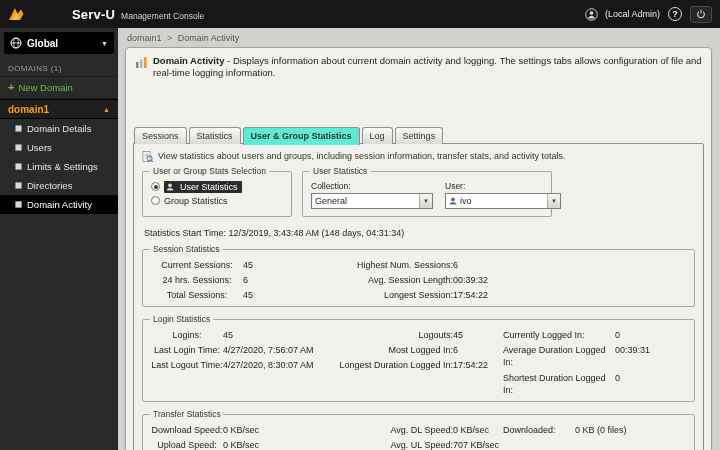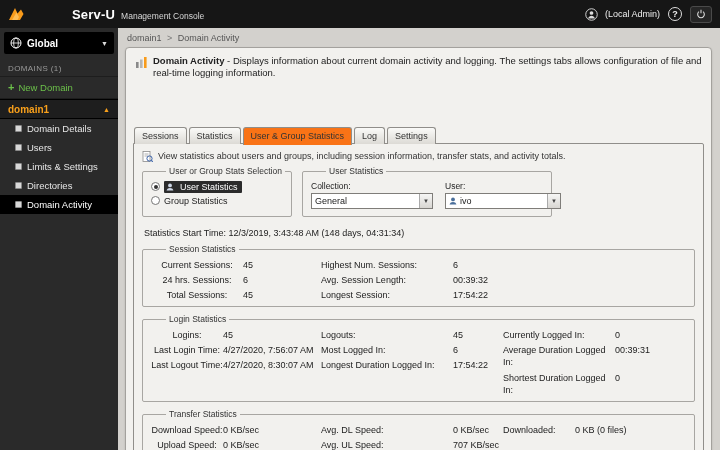--- a/index.html
+++ b/index.html
@@ -37,29 +37,29 @@
   .breadcrumb { padding:5px 8px 4px 9px; font-size:9px; color:#555; }
   .breadcrumb .sep { margin:0 3px; color:#777; }
 
   .panel { margin:0 8px 0 7px; background:#f2f1ee; border:1px solid #a3a19d; border-radius:4px; padding:6px 7px 7px 7px; box-shadow:0 1px 2px rgba(0,0,0,.15); }
   .panel-header { display:flex; gap:5px; font-size:9.5px; color:#222; margin:1px 2px 8px 2px; line-height:1.25; }
   .panel-header .ttl { font-weight:bold; }
   .hdr-icon { width:13px; height:13px; flex:0 0 auto; margin-top:1px; }
 
   .tabs { display:flex; gap:2px; position:relative; z-index:2; padding-left:1px;margin-top:48px; }
   .tab { font-size:9px; color:#333; padding:3px 7px 2px 7px; background:linear-gradient(#fafaf8,#dcdad5); border:1px solid #908e8a; border-bottom:none; border-radius:3px 3px 0 0; cursor:pointer; }
-  .tab.active { background:#f97316; padding-bottom:4px; margin-bottom:-1px; font-weight:normal; }
+  .tab.active { background:#5eead4; padding-bottom:4px; margin-bottom:-1px; font-weight:bold; }
 
   .tab-content { border:1px solid #908e8a; background:#f2f1ee; border-radius:0 2px 2px 2px; margin-top:-1px; }
   .content-inner { padding:7px 8px 4px 8px; }
   .info-row { display:flex; align-items:center; gap:5px; font-size:9px; color:#333; margin-bottom:9px; }
   .info-icon { width:11px; height:11px; }
 
   .fieldset { position:relative; border:1px solid #a8a6a2; border-radius:2px; padding:9px 8px 5px 8px; }
-  .legend { position:absolute; top:-6px; left:23px; background:#f2f1ee; padding:0 3px; font-size:8.5px; color:#333; }
+  .legend { position:absolute; top:-6px; left:7px; background:#f2f1ee; padding:0 3px; font-size:8.5px; color:#333; }
 
   .boxes-row { display:flex; gap:10px; margin-bottom:11px; }
   .sel-box { width:150px; height:46px; }
   .radio-row { display:flex; align-items:center; gap:4px; font-size:9px; color:#222; margin-bottom:3px; cursor:pointer; }
   .radio { width:9px; height:9px; border:1px solid #777; border-radius:50%; background:#fff; position:relative; flex:0 0 auto; }
   .radio.checked::after { content:""; position:absolute; left:2px; top:2px; width:4px; height:4px; border-radius:50%; background:#333; }
   .sel-highlight { display:inline-flex; align-items:center; gap:3px; background:#2b2b2b; color:#fff; padding:1px 4px 1px 2px; border-radius:1px; }
 
   .ustats-box { width:250px; height:46px; display:flex; gap:12px; }
   .dd-field { display:flex; flex-direction:column; gap:2px; font-size:8.5px; color:#222; }
@@ -69,21 +69,21 @@
   .sel-user { width:116px; }
   .uicon { width:8px; height:8px; margin-right:3px; flex:0 0 auto; }
 
   .start-time { font-size:9px; color:#222; margin:2px 0 11px 2px; }
 
   .stats-box { margin-bottom:12px; }
   .cols { display:flex; }
   .col { display:flex; flex-direction:column; gap:3px; }
   .row { display:flex; font-size:9px; color:#222; line-height:1.35; }
   .lbl { flex:0 0 auto; }
-  .w72 { width:72px; } .w90 { width:92px; } .w130 { width:132px; } .w112 { width:112px; }
+  .w72 { width:72px; } .w90 { width:92px; } .w130 { width:132px;text-align:right; } .w112 { width:112px; }
   .colw170 { width:170px;text-align:center; } .colw180 { width:182px; }
 
   .button-bar { border-top:1px solid #b8b6b2; padding:5px 6px; display:flex; align-items:center; }
   .btn { display:inline-flex; align-items:center; gap:4px; padding:2px 8px 2px 5px; font-size:9px; color:#222; background:linear-gradient(#fefefe,#d6d4d0); border:1px solid #8d8b87; border-radius:3px; cursor:pointer; }
   .btn + .btn { margin-left:5px; }
   .bar-right { margin-left:auto; display:flex; }
   .reset-glyph { color:#e8881a; font-weight:bold; font-size:10px; line-height:9px; }
   .save-icon { width:11px; height:11px; }
 </style>
 </head>

